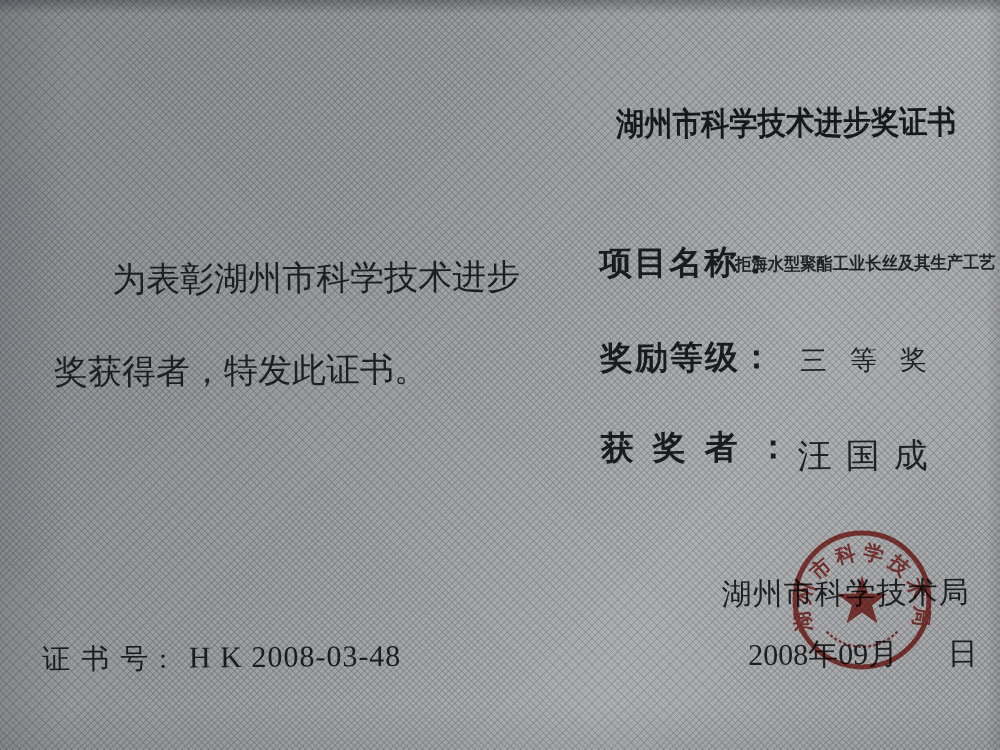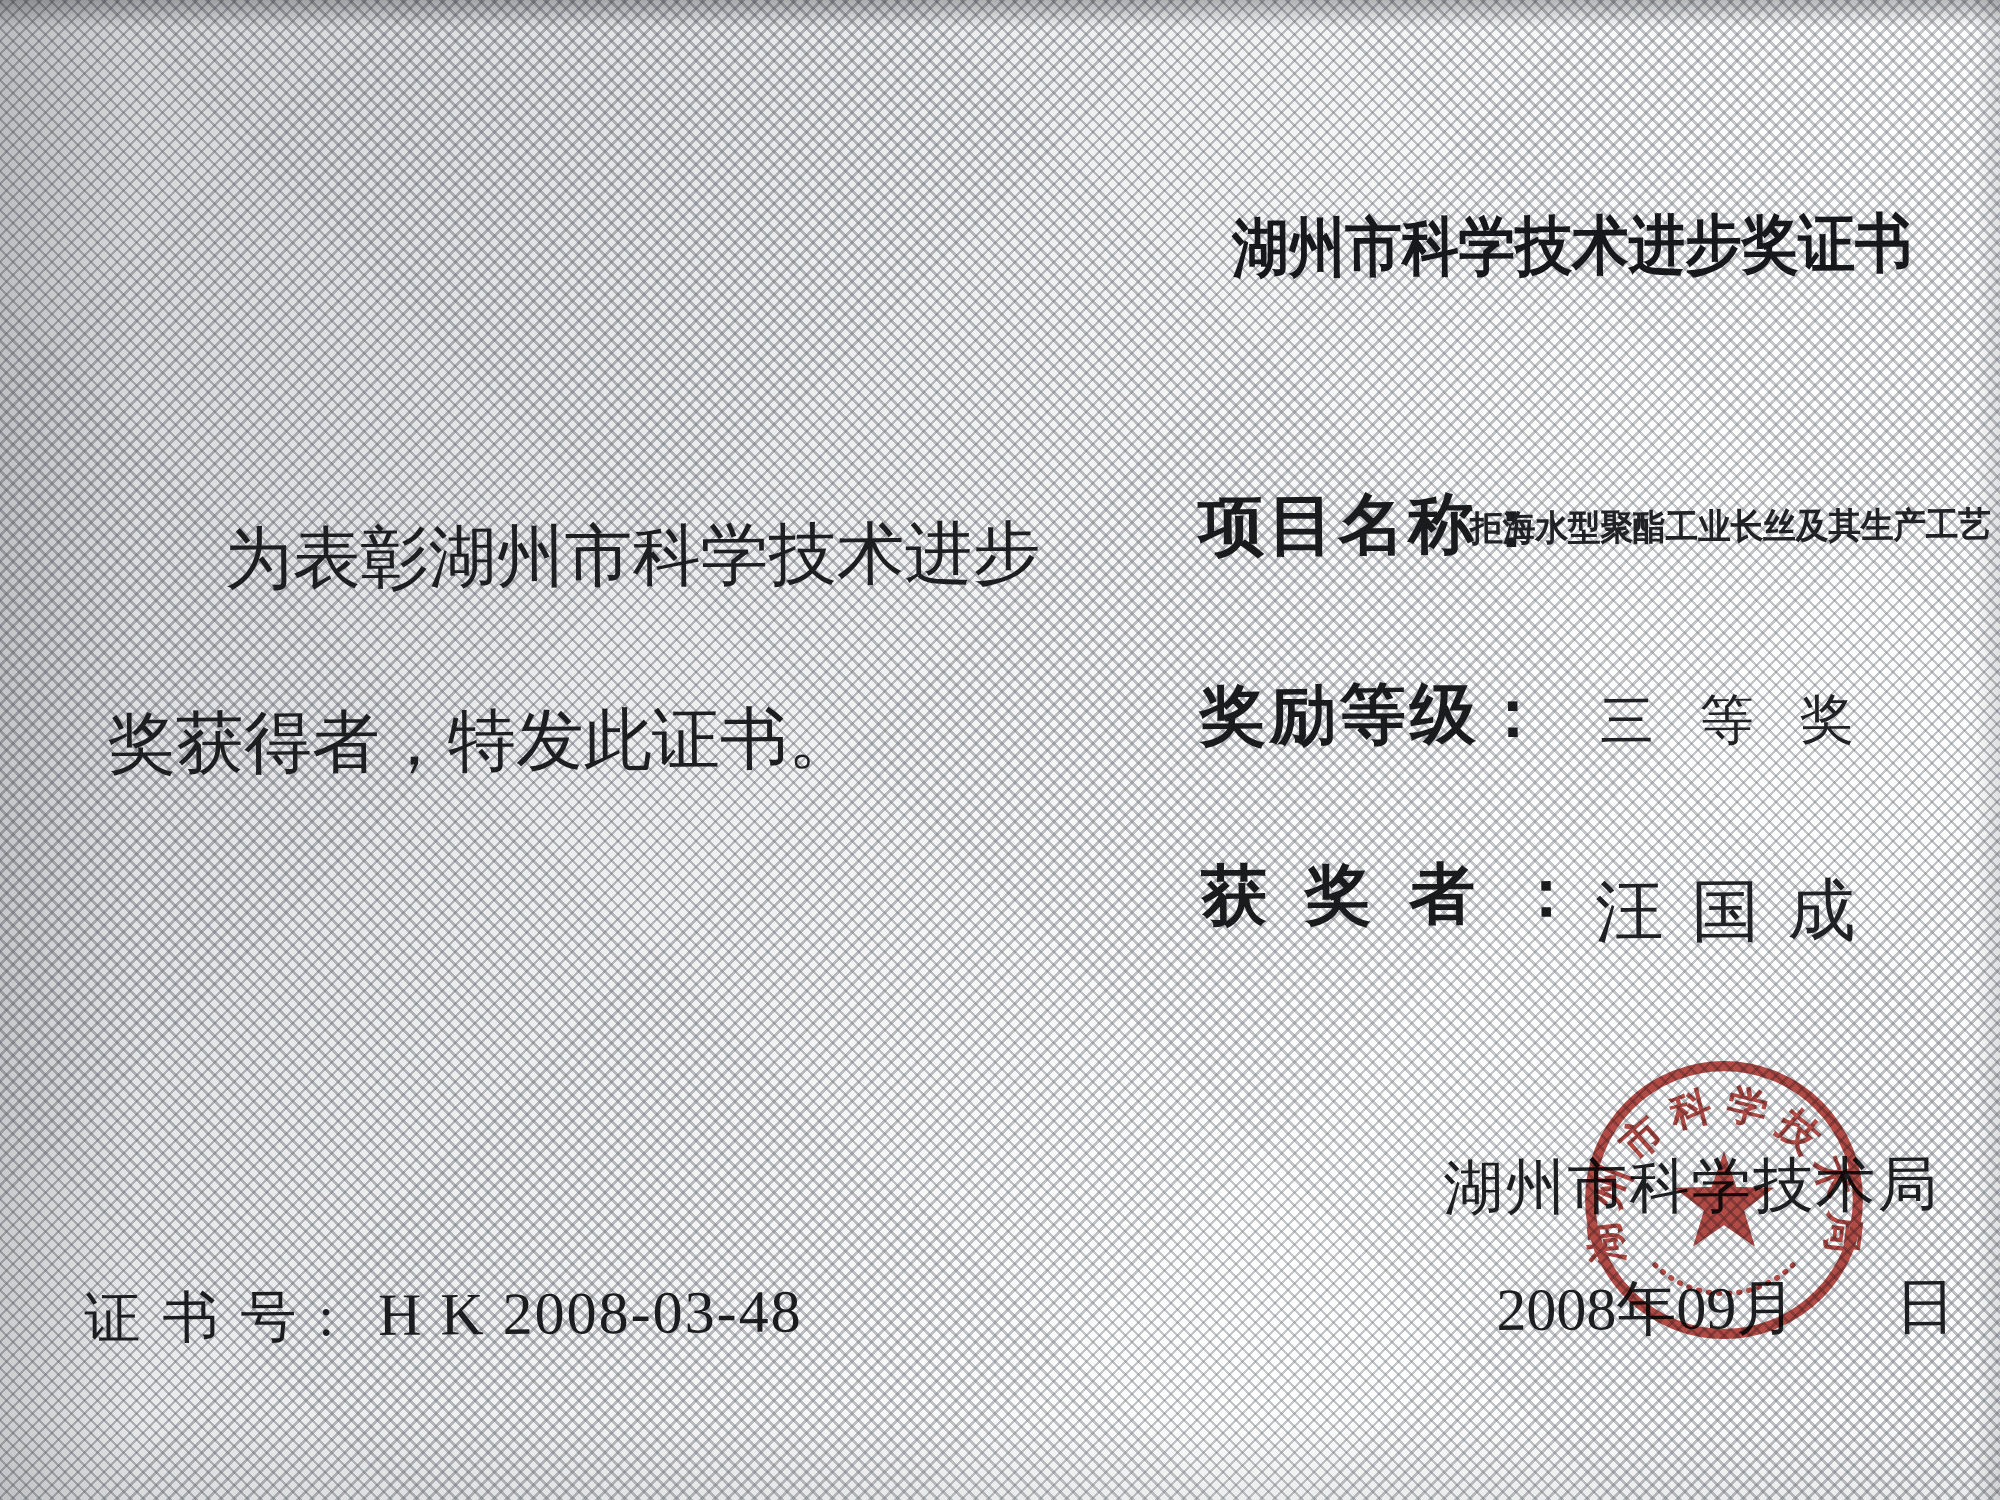--- a/index.html
+++ b/index.html
@@ -1,20 +1,20 @@
 <!DOCTYPE html>
 <html><head>
 <meta charset="utf-8">
 <style>
   html,body{margin:0;padding:0;background:#222;}
   .photo{
     position:relative;
     width:1000px;height:750px;
     overflow:hidden;
-    background-color:#ffffff;
+    background-color:#a3a3a3;
     font-family:"Liberation Serif", serif;
   }
   
   .photo .texture{
     position:absolute;inset:0;z-index:1;pointer-events:none;
     background-image:
       repeating-linear-gradient(45deg,  rgba(104,110,118,0.45) 0 1.3px, rgba(0,0,0,0) 1.3px 4.6px),
       repeating-linear-gradient(135deg, rgba(104,110,118,0.45) 0 1.3px, rgba(0,0,0,0) 1.3px 4.6px);
   }
   

